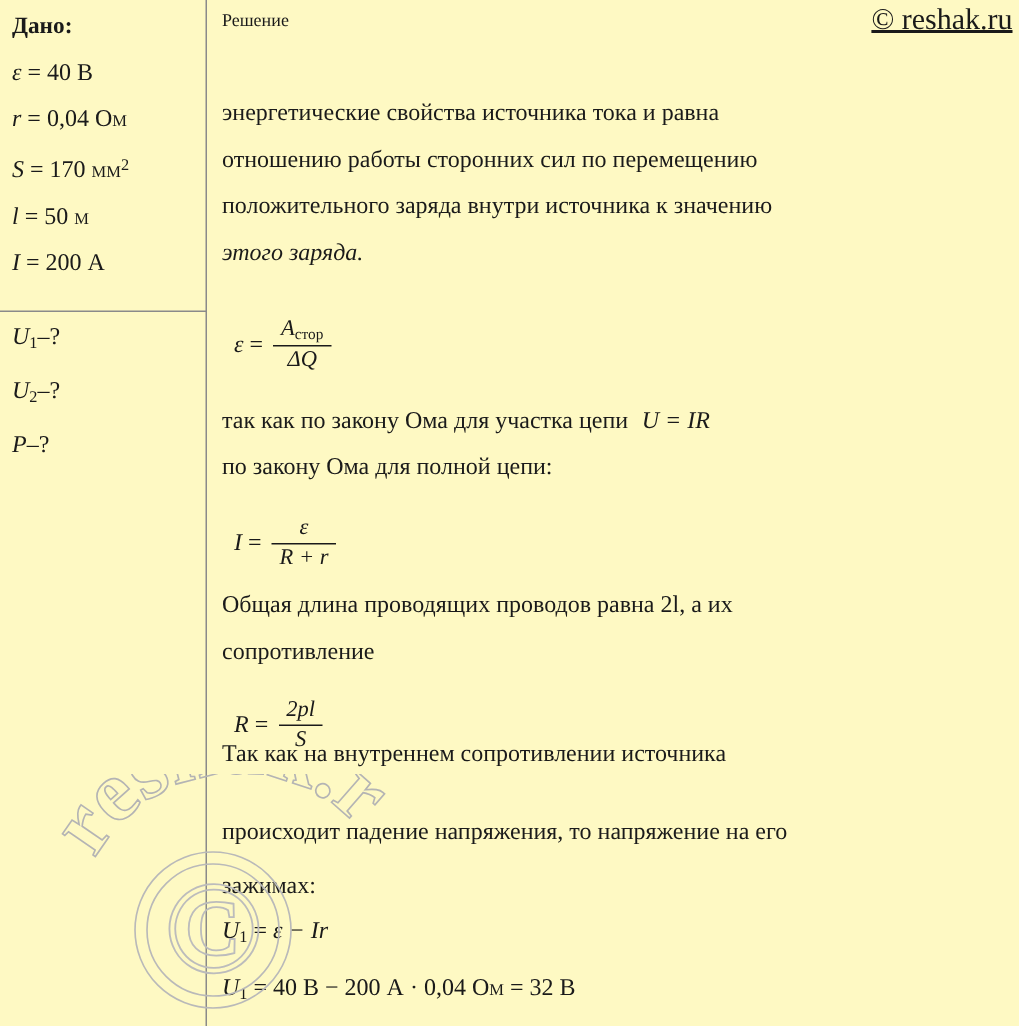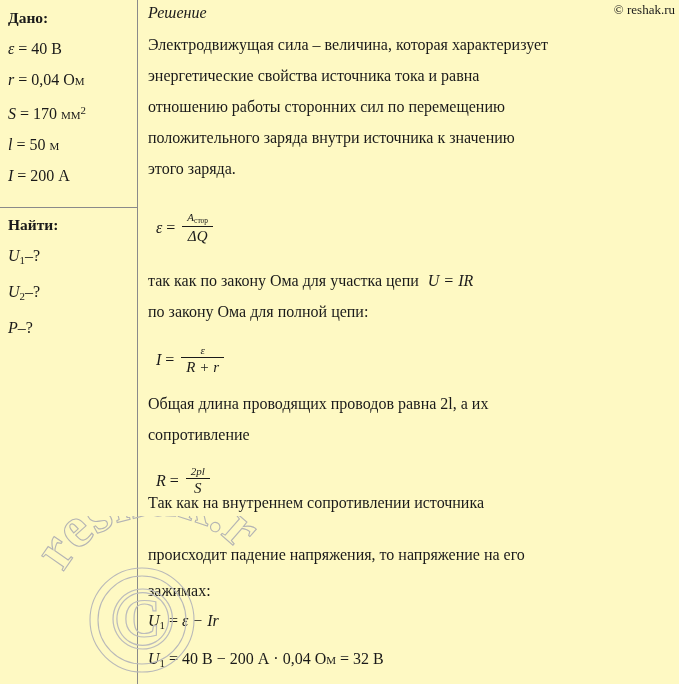--- a/index.html
+++ b/index.html
@@ -79,36 +79,37 @@
     left: 148px;
     top: 0;
     width: 531px;
     height: 684px;
   }
 
   #watermark-corner {
     position: absolute;
     right: 4px;
     top: 2px;
-    font-size: 13px;
+    font-size: 20px;
     font-family: "Liberation Serif", "DejaVu Serif", serif;
     color: #1a1a1a;
     white-space: nowrap;
+    text-decoration: underline;
   }
 
   .sol-line {
     position: absolute;
     left: 0;
     font-size: 16px;
     line-height: 22px;
     white-space: nowrap;
     color: #1a1a1a;
   }
 
-  .sol-heading { font-size: 16px; font-style: italic; }
+  .sol-heading { font-size: 12px; }
 
   
   .mvar { font-style: italic; }
   .mup  { font-style: normal; }
   .msub { font-size: 0.68em; vertical-align: -0.28em; font-style: normal; }
   .msup { font-size: 0.68em; vertical-align: 0.48em; font-style: normal; }
   .unit-sc { font-variant: small-caps; font-style: normal; }
 
   .frac {
     display: inline-block;
@@ -116,21 +117,21 @@
     text-align: center;
     line-height: 1.12;
     margin: 0 3px;
     position: relative;
     top: -1px;
   }
   .frac .num {
     display: block;
     padding: 0 5px 1px 5px;
     border-bottom: 1px solid #1a1a1a;
-    font-size: 11px;
+    font-size: 15px;
   }
   .frac .den {
     display: block;
     padding: 1px 5px 0 5px;
     font-size: 15px;
   }
 
   .eq-line {
     position: absolute;
     left: 8px;
@@ -203,21 +204,20 @@
 
       <div class="col-line">
         <span class="mvar">I</span>
         <span class="mup"> = </span>
         <span class="mup">200</span>
         <span class="unit-sc">А</span>
       </div>
     </div>
 
     <div id="find-block" class="col-block">
-      <div class="col-heading">Найти:</div>
 
       <div class="col-line">
         <span class="mvar">U</span><span class="msub">1</span><span class="mup">–?</span>
       </div>
 
       <div class="col-line">
         <span class="mvar">U</span><span class="msub">2</span><span class="mup">–?</span>
       </div>
 
       <div class="col-line">
@@ -229,25 +229,24 @@
   </div>
 
   <div id="given-divider-vertical"></div>
 
   <div id="solution-column">
 
     <div id="watermark-corner">© reshak.ru</div>
 
     <div class="sol-line sol-heading" style="top:2px;">Решение</div>
 
-    <div class="sol-line" style="top:34px;">Электродвижущая сила – величина, которая характеризует</div>
     <div class="sol-line" style="top:65px;text-align:center;">энергетические свойства источника тока и равна</div>
     <div class="sol-line" style="top:96px;">отношению работы сторонних сил по перемещению</div>
     <div class="sol-line" style="top:127px;">положительного заряда внутри источника к значению</div>
-    <div class="sol-line" style="top:158px;">этого заряда.</div>
+    <div class="sol-line" style="top:158px;font-style:italic;">этого заряда.</div>
 
     <div class="eq-line" style="top:212px;">
       <span class="mvar">ε</span>
       <span class="mup"> = </span>
       <span class="frac">
         <span class="num"><span class="mvar">A</span><span class="msub">стор</span></span>
         <span class="den mvar">ΔQ</span>
       </span>
     </div>
 

